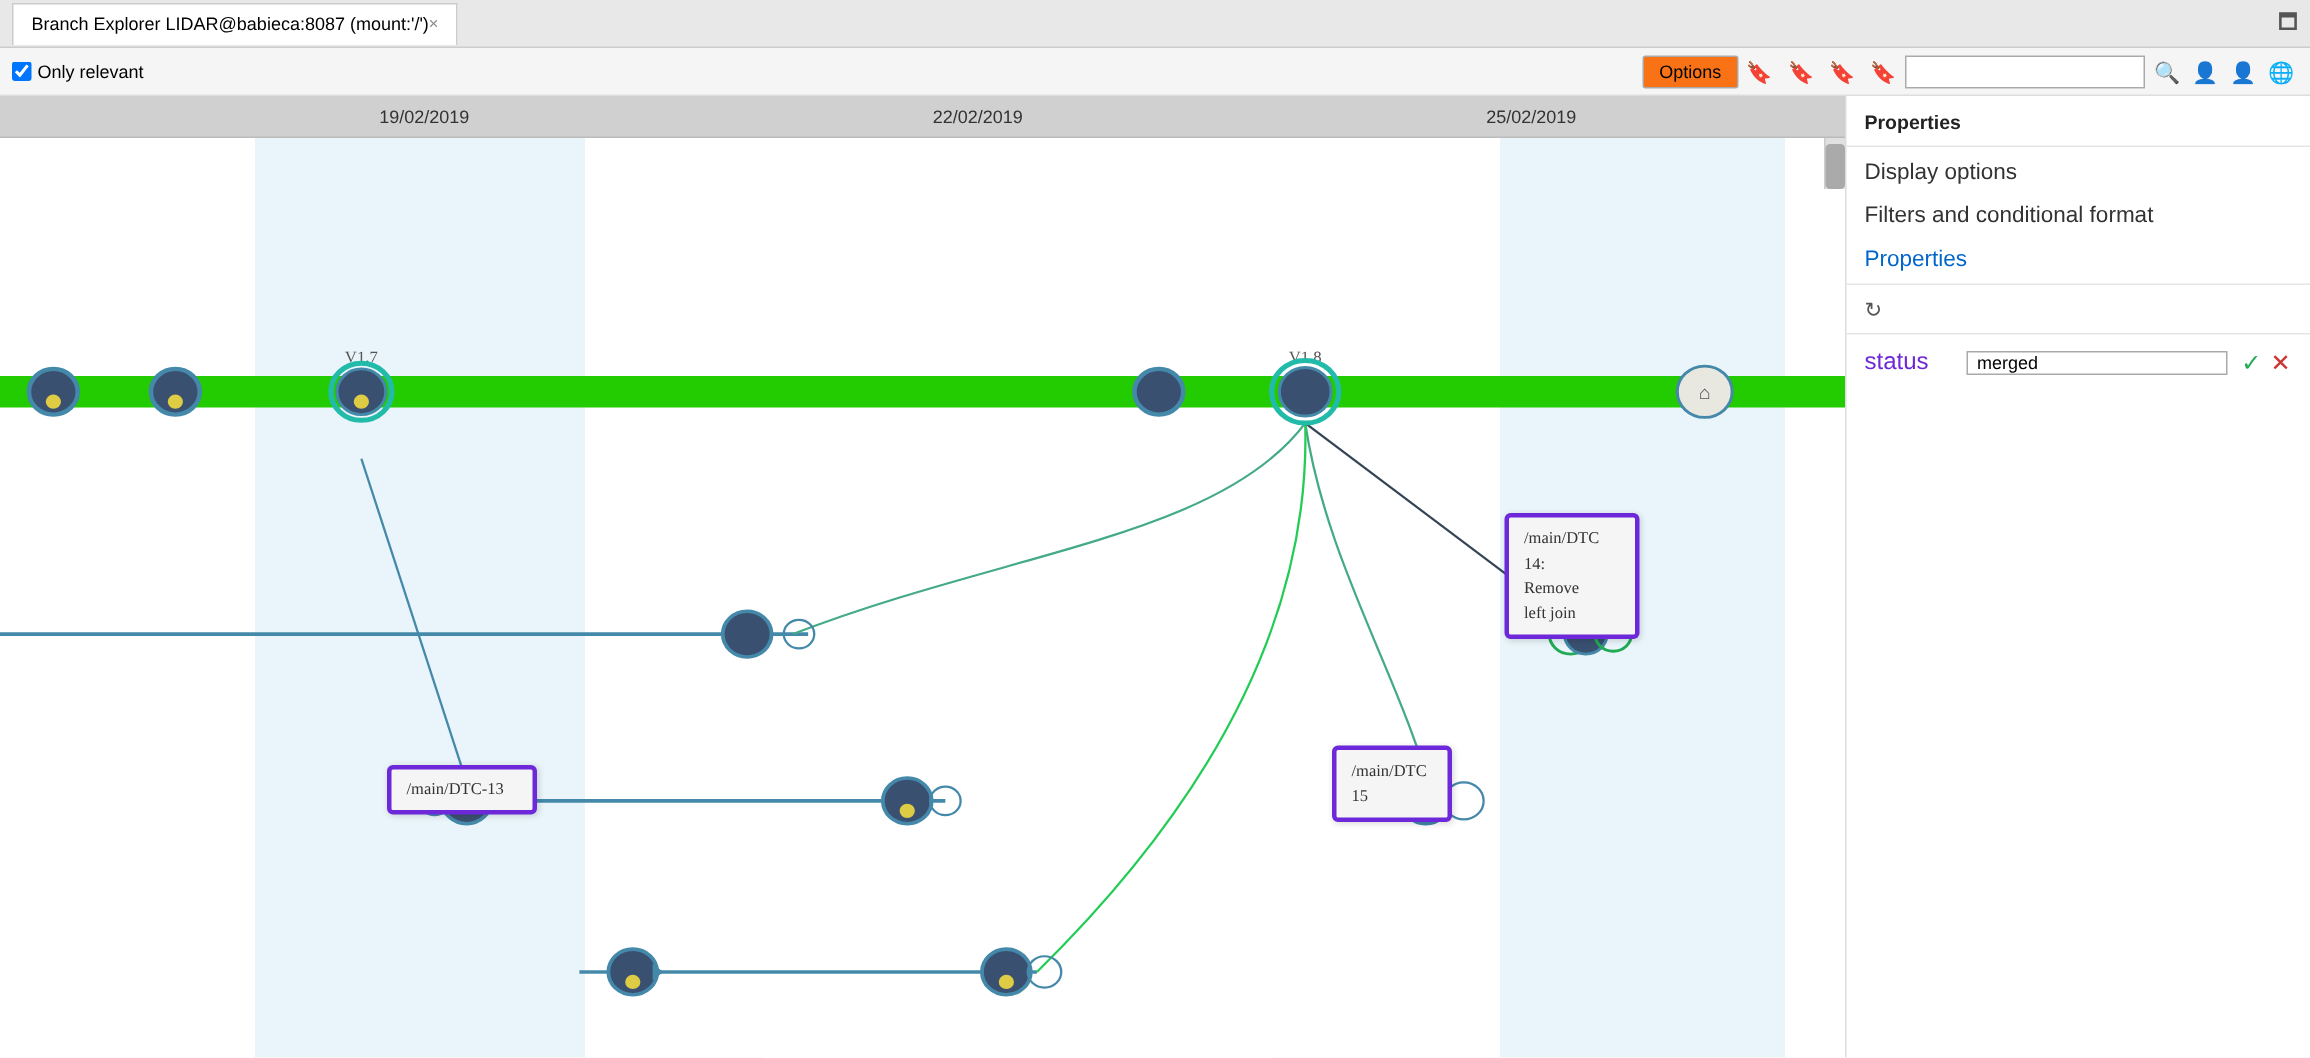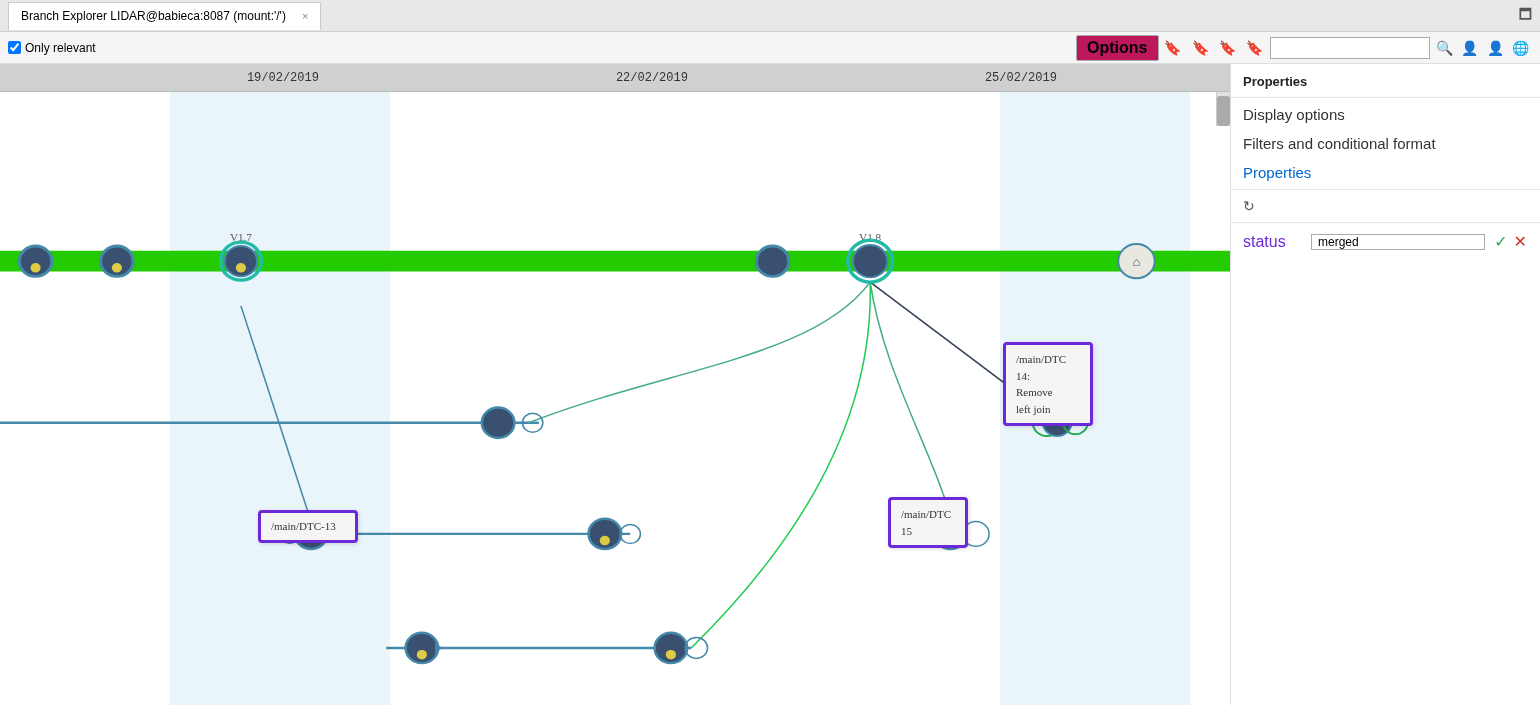--- a/index.html
+++ b/index.html
@@ -16,21 +16,21 @@
       gap: 8px;
     }
     .title-bar-tab {
       background: #fff;
       border: 1px solid #ccc;
       border-bottom: none;
       padding: 4px 12px;
       font-size: 12px;
       display: flex;
       align-items: center;
-      gap: 16px;
+      gap: 0;
       height: 28px;
     }
     .title-bar-close {
       cursor: pointer;
       color: #888;
       font-size: 11px;
     }
     .title-bar-right {
       margin-left: auto;
       display: flex;
@@ -42,26 +42,25 @@
       height: 32px;
       background: #f5f5f5;
       border-bottom: 1px solid #ddd;
       display: flex;
       align-items: center;
       padding: 0 8px;
       gap: 4px;
     }
     .toolbar-btn {
       border: 1px solid #aaa;
-      background: #be185d;
+      background: #f97316;
       padding: 3px 10px;
-      font-size: 16px;
+      font-size: 12px;
       cursor: pointer;
       border-radius: 2px;
-      font-weight: bold;
     }
     .toolbar-checkbox-label {
       display: flex;
       align-items: center;
       gap: 4px;
       font-size: 12px;
       cursor: pointer;
     }
     .toolbar-spacer { flex: 1; }
     .toolbar-icons {
@@ -108,21 +107,20 @@
       align-items: center;
       position: relative;
       border-bottom: 1px solid #bbb;
     }
     .date-label {
       position: absolute;
       font-size: 12px;
       color: #333;
       font-weight: 500;
       transform: translateX(-50%);
-      font-family: Liberation Mono, monospace;
     }
 
     
     .graph-canvas {
       position: relative;
       width: 100%;
       height: calc(100% - 28px);
       overflow: hidden;
       font-family: Liberation Serif, serif;
     }

